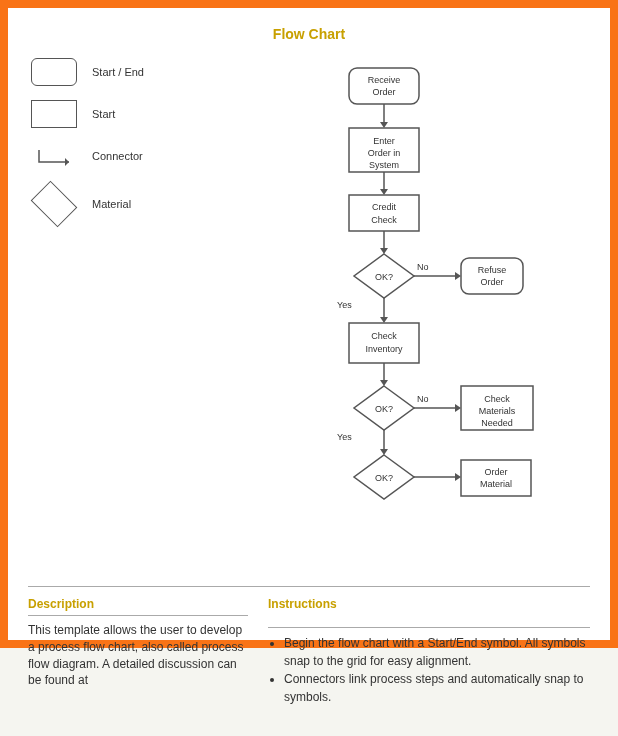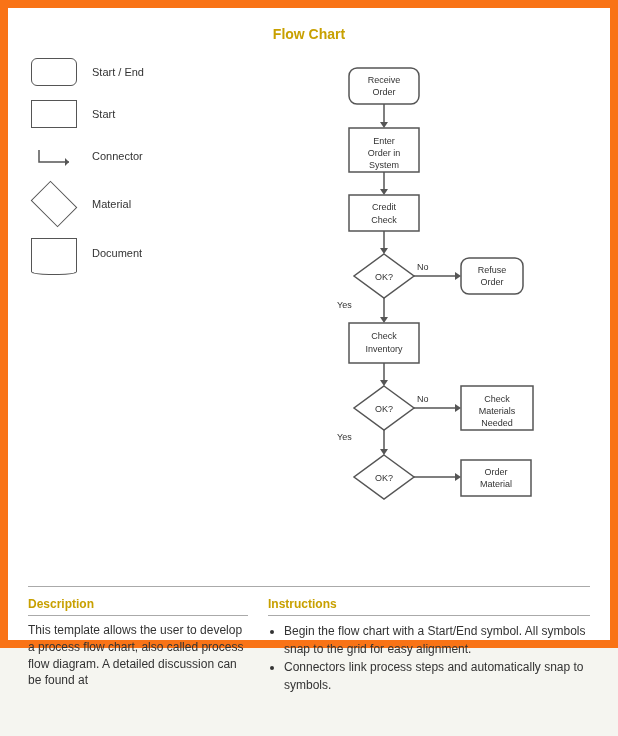--- a/index.html
+++ b/index.html
@@ -149,21 +149,21 @@
     }
     .instructions {
       flex: 1;
     }
     .instructions h3 {
       color: #c8a000;
       font-size: 12px;
       font-weight: bold;
       margin-bottom: 6px;
       border-bottom: 1px solid #aaa;
-      padding-bottom: 4px;
+      padding-bottom: 16px;
     }
     .instructions ul {
       list-style: disc;
       padding-left: 16px;
       font-size: 12px;
       color: #333;
       line-height: 1.5;
     }
   </style>
 </head>
@@ -204,26 +204,20 @@
         <div class="legend-shape">
           <div style="display:flex;align-items:center;justify-content:center;width:52px;height:40px;">
             <div class="shape-diamond"></div>
           </div>
         </div>
         <span class="legend-label">Material</span>
       </div>
 
 
 
-      <div class="legend-item">
-        <div class="legend-shape">
-          <div class="shape-document"></div>
-        </div>
-        <span class="legend-label">Document</span>
-      </div>
     </div>
 
     <div class="flowchart">
       <svg viewBox="0 0 320 500" width="320" height="500">
 
         <rect x="100" y="10" width="70" height="36" rx="8" ry="8" fill="white" stroke="#555" stroke-width="1.5"></rect>
         <text x="135" y="25" text-anchor="middle" font-size="9" fill="#333">Receive</text>
         <text x="135" y="37" text-anchor="middle" font-size="9" fill="#333">Order</text>
 
         <line x1="135" y1="46" x2="135" y2="68" stroke="#555" stroke-width="1.5"></line>

